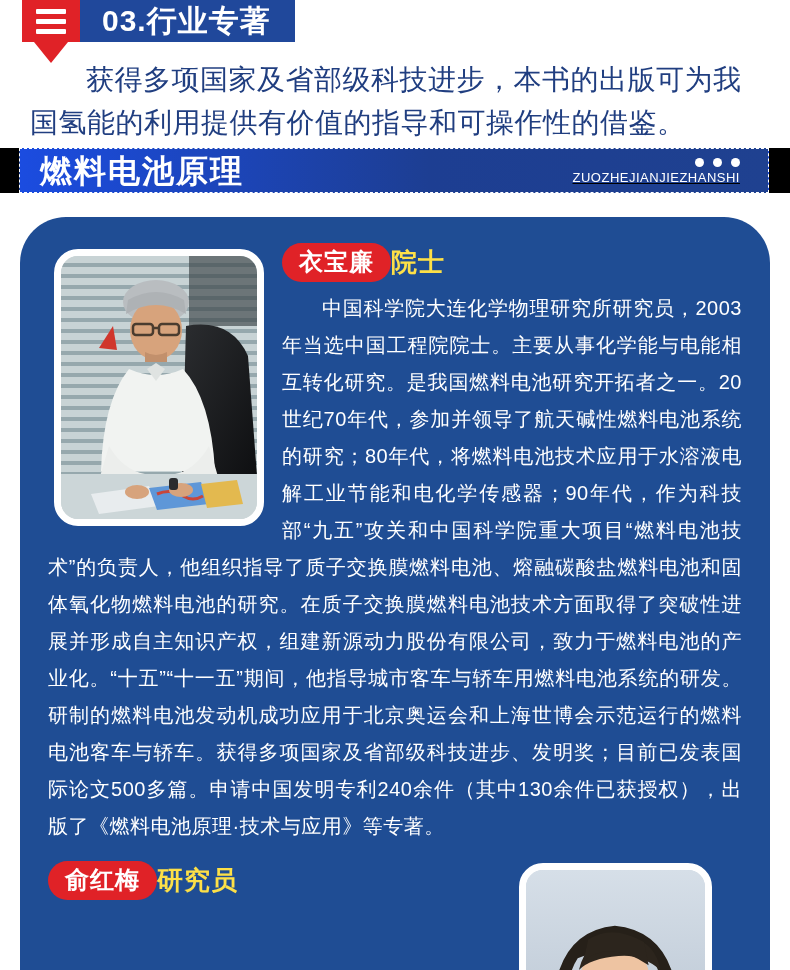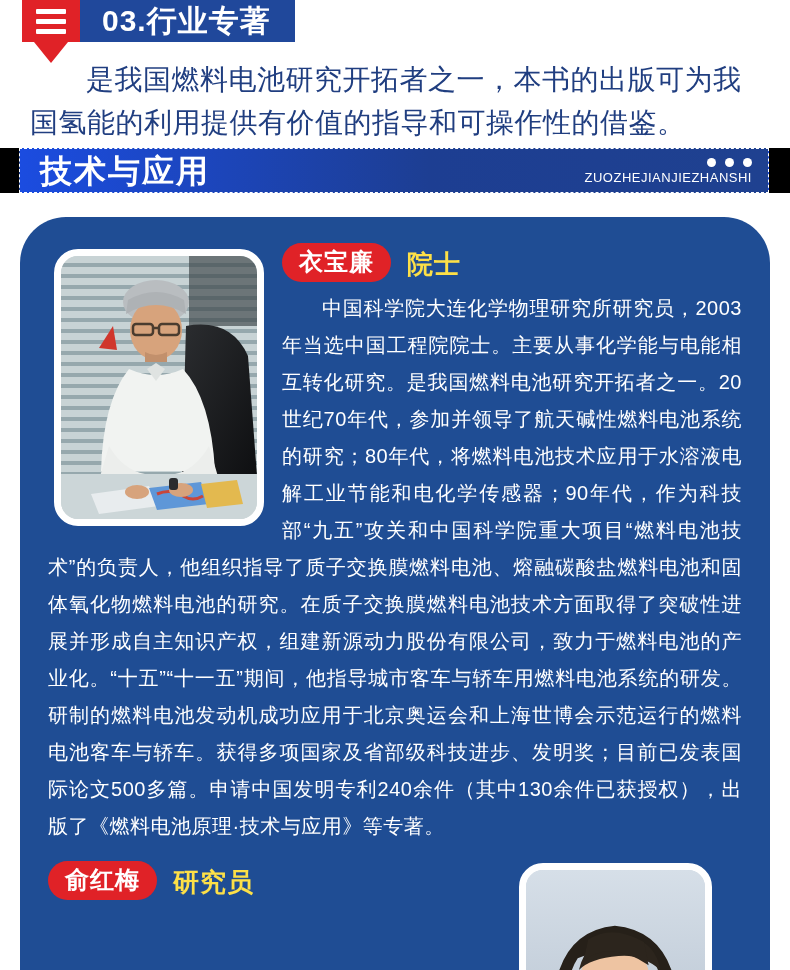--- a/index.html
+++ b/index.html
@@ -21,62 +21,62 @@
   .intro { margin:16px 28px 0 30px; color:#203e80; font-size:28px; line-height:43px;
     font-weight:500; text-indent:2em; letter-spacing:0.5px; }
 
   
   .band-wrap { margin-top:4px; height:45px; background:#000000; position:relative; }
   .band { position:absolute; top:0; bottom:0; left:19px; right:21px;
     background:linear-gradient(90deg,#1b4ce0 0%, #1d3e92 55%, #1f4190 100%);
     border:1px dashed #ffffff; display:flex; align-items:center; justify-content:space-between; }
   .band-title { color:#ffffff; font-size:32px; font-weight:bold; padding-left:20px;
     letter-spacing:2px; line-height:1; }
-  .band-right { padding-right:16px; text-align:center; }
+  .band-right { padding-right:28px; text-align:center;text-decoration:underline; }
   .dots-icon { display:flex; gap:9px; justify-content:flex-end; margin-bottom:4px; }
   .dots-icon i { width:9px; height:9px; border-radius:50%; background:#ffffff; display:block; }
   .band-sub { color:#ffffff; font-size:13px; letter-spacing:0.5px; line-height:1; }
 
   
   .card { margin:24px 20px 0; height:754px; background:#1f4d94;
     border-radius:46px 46px 0 0; padding:26px 28px 0; overflow:hidden; }
 
   .photo-frame { border:7px solid #ffffff; border-radius:24px; overflow:hidden;
     background:#c9d4d6; display:block; }
   .photo-man { float:left; width:210px; height:277px; margin:6px 18px 10px 6px; }
   .photo-woman { float:right; width:193px; height:300px; margin:2px 30px 0 16px;
     background:#cdd7e2; }
   .photo-frame svg { display:block; width:100%; height:100%; }
 
-  .badge-row { display:flex; align-items:flex-end; gap:16px; margin:0 0 8px; }
+  .badge-row { display:flex; align-items:center; gap:0; margin:0 0 8px; }
   .badge-row.second { margin-top:16px; }
   .pill { background:#e02227; color:#ffffff; font-weight:bold; font-size:24px;
     line-height:1; padding:7px 17px 8px; border-radius:20px; letter-spacing:1px; }
   .role { color:#fde047; font-weight:bold; font-size:26px; letter-spacing:1px; }
 
   .bio { color:#ffffff; font-size:20px; line-height:37px; text-align:justify;
     text-indent:2em; letter-spacing:0.5px; }
 </style>
 </head>
 <body>
 
 <div class="top-header">
   <div class="ribbon">
     <span class="bar"></span>
     <span class="bar"></span>
     <span class="bar"></span>
   </div>
   <div class="title-bar">03.行业专著</div>
 </div>
 
-<p class="intro">是我国燃料电池研究开拓者之一，本书的出版可为我国氢能的利用提供有价值的指导和可操作性的借鉴。</p>
+<p class="intro">获得多项国家及省部级科技进步，本书的出版可为我国氢能的利用提供有价值的指导和可操作性的借鉴。</p>
 
 <div class="band-wrap">
   <div class="band">
-    <div class="band-title">技术与应用</div>
+    <div class="band-title">燃料电池原理</div>
     <div class="band-right">
       <span class="dots-icon">
         <i></i>
           <i></i>
           <i></i>
       </span>
       <div class="band-sub">ZUOZHEJIANJIEZHANSHI</div>
     </div>
   </div>
 </div>

